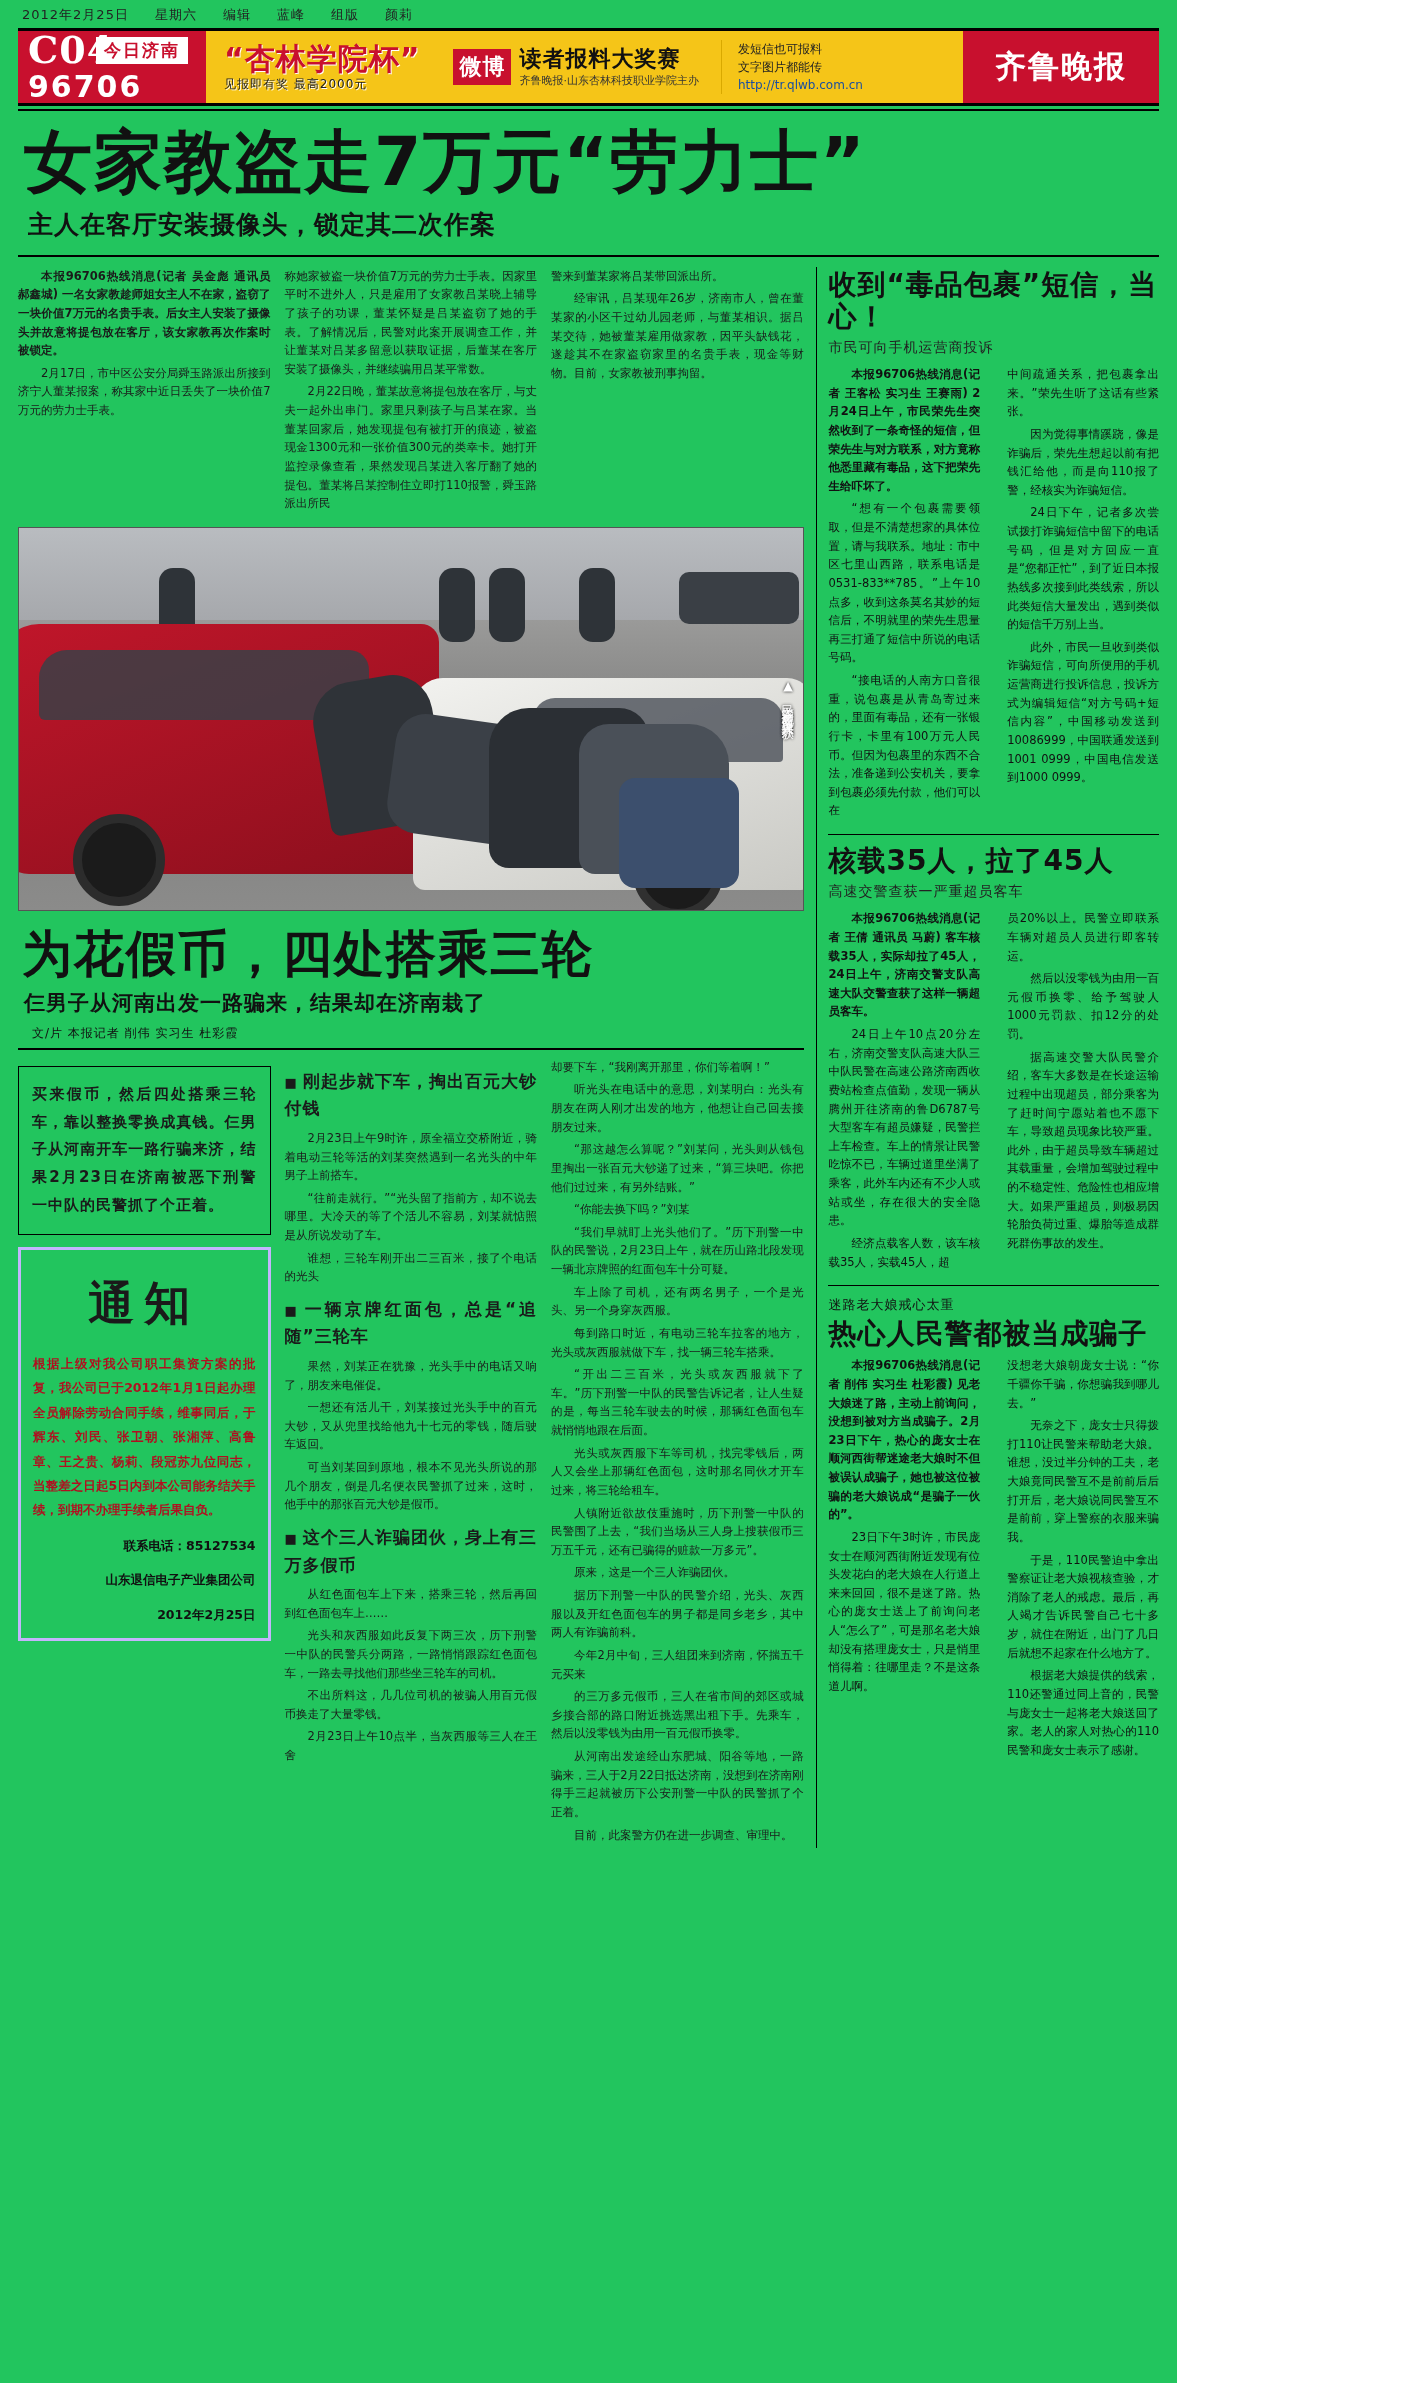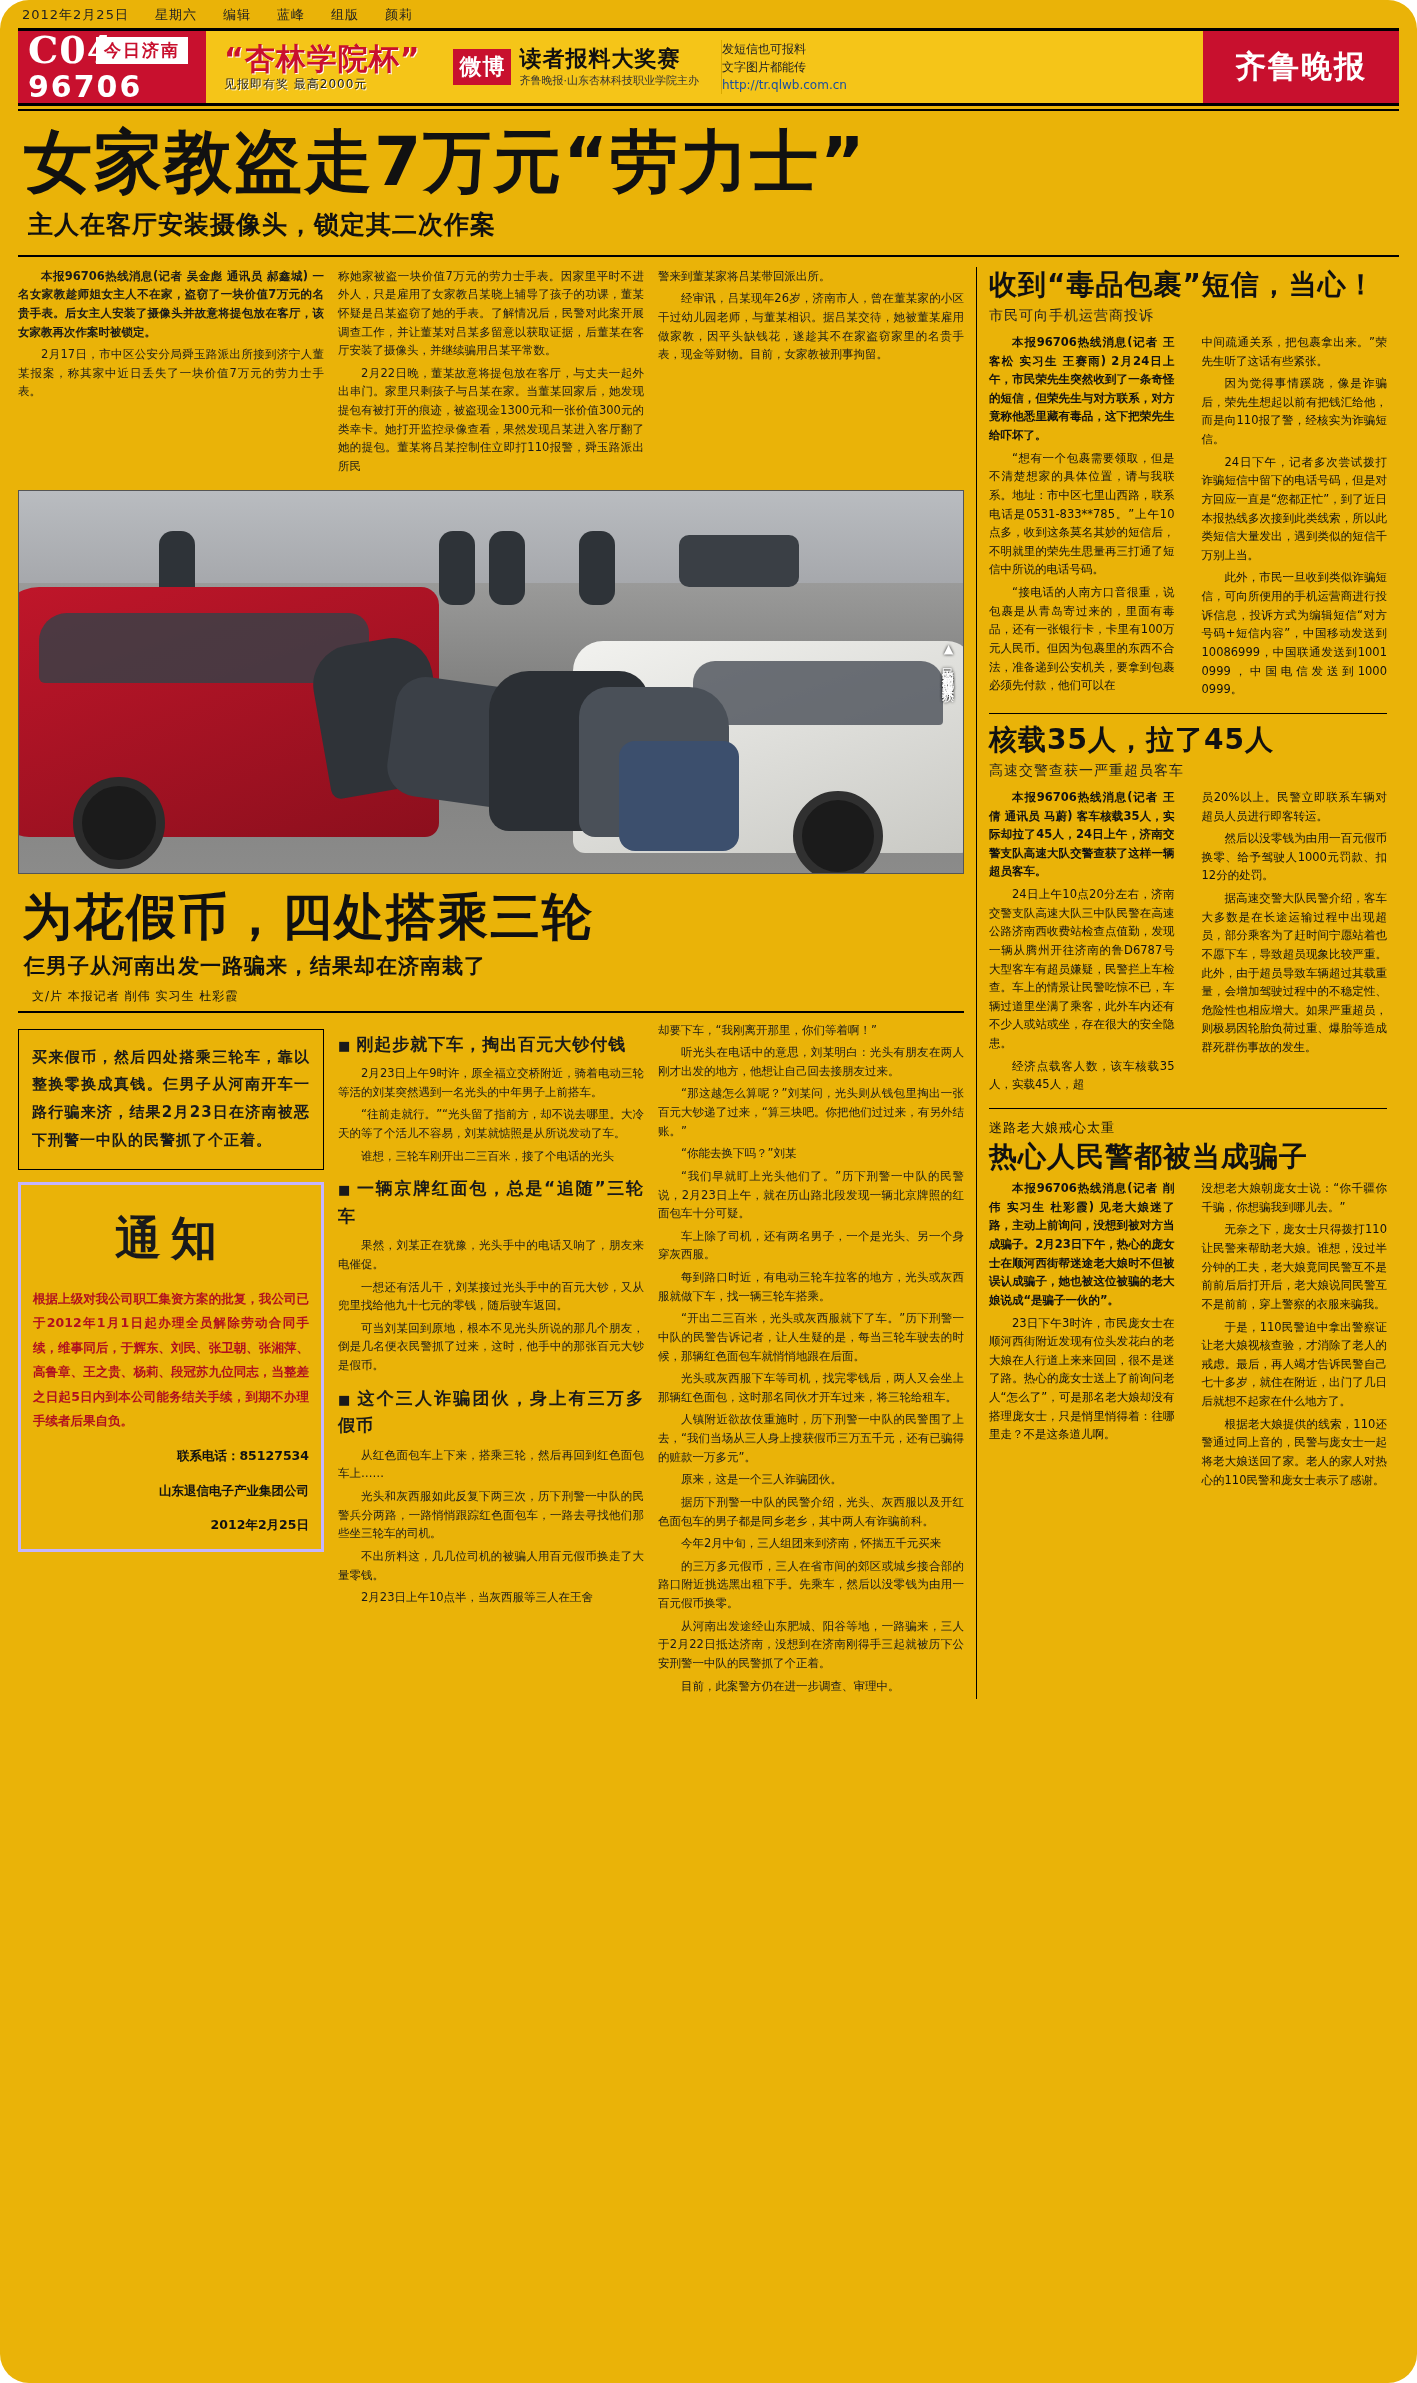--- a/index.html
+++ b/index.html
@@ -3,27 +3,26 @@
 <meta charset="utf-8">
 <style>
   html,body{margin:0;padding:0;}
   body{
     width:1417px;
     background:#fff;
     font-family:"DejaVu Sans","Liberation Sans",sans-serif;
     color:#111;
   }
   .page{
-    width:1417px;
+    width:1177px;
     min-height:2383px;
     position:relative;
-    background:#eab308;
+    background:#22c55e;
     box-sizing:border-box;
     padding:0 18px 14px 18px;
-    border-radius:29px;
   }
 
   
   .topmeta{
     display:flex;
     align-items:center;
     gap:26px;
     font-size:13px;
     color:#222;
     padding:6px 4px 4px 4px;
@@ -129,20 +128,21 @@
     display:block;
     font-size:11px;
     font-weight:normal;
     color:#333;
     letter-spacing:0;
     margin-top:3px;
   }
   .mh-sms{
     margin-left:22px;
     border-left:1px solid #d9a900;
+    padding-left:16px;
     font-size:12px;
     line-height:1.5;
     color:#222;
   }
   .mh-sms .url{color:#1a4fa0;}
   .mh-right{
     width:196px;
     background:#c8102e;
     color:#fff;
     display:flex;

